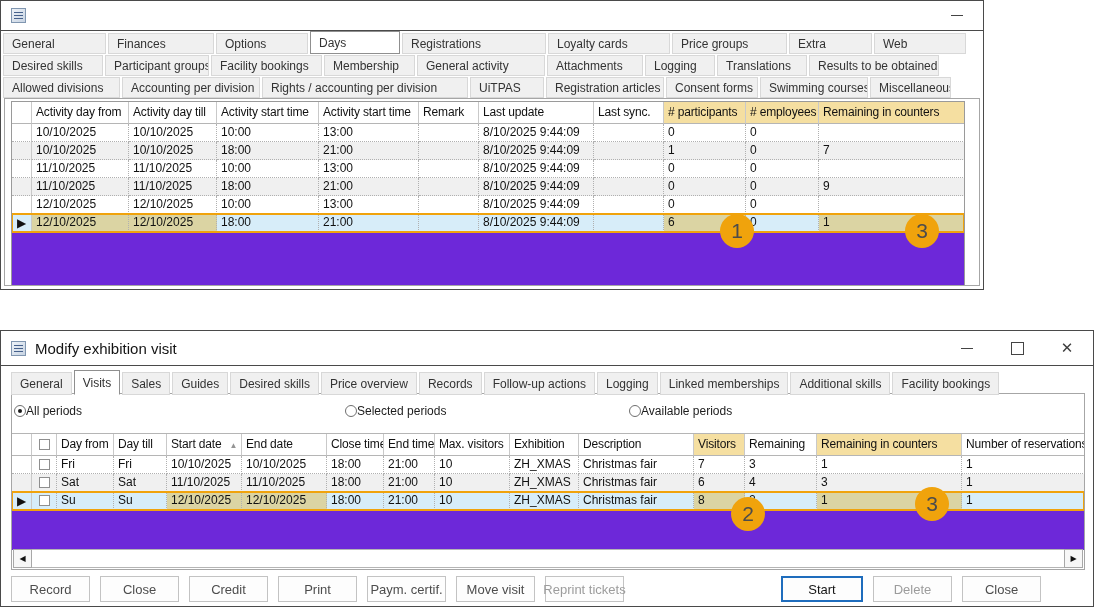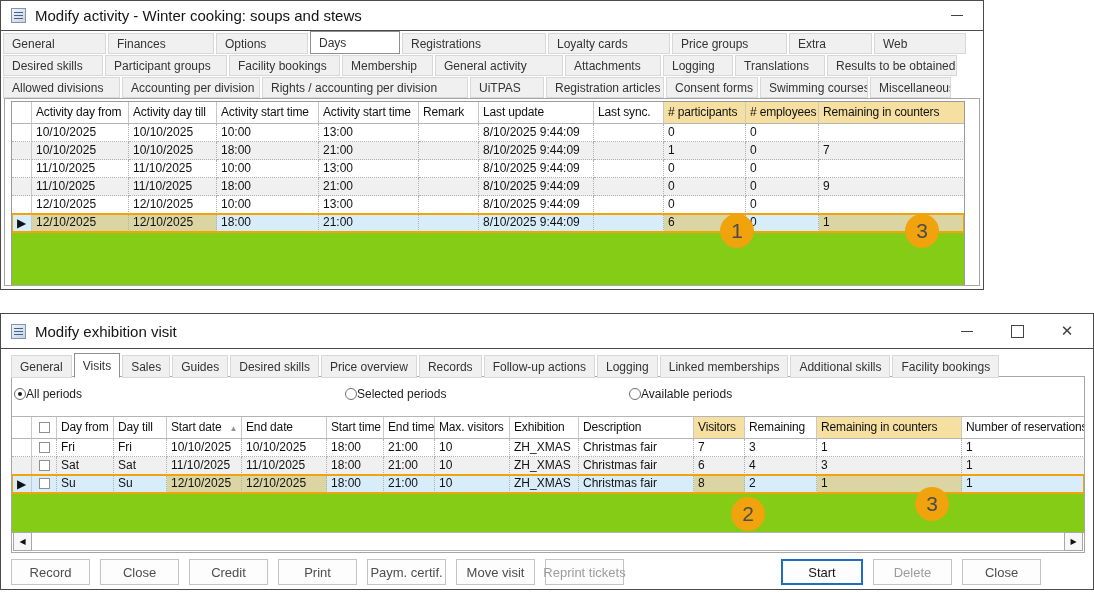--- a/index.html
+++ b/index.html
@@ -2,21 +2,21 @@
 <html style="--accent: #F0A30C; --tan: #F5DFA1; --seltan: #DBD4A3; --blue: #D7EDF9; --defaultbtn: #1F6DBD;"><head>
 <meta charset="utf-8">
 <style>
   *{box-sizing:border-box;margin:0;padding:0;}
   html,body{background:#fff;}
   body{font-family:"Liberation Sans",sans-serif;}
   .page{position:relative;width:1094px;height:608px;background:#fff;overflow:hidden;}
 
   .window{position:absolute;background:#fff;border:1px solid #4a4a4a;}
   #win-top{left:0;top:0;width:984px;height:290px;}
-  #win-bottom{left:0;top:313px;width:1094px;height:277px;}
+  #win-bottom{left:0;top:330px;width:1094px;height:277px;}
 
   .titlebar{display:flex;align-items:center;gap:9px;padding:0 10px;border-bottom:1px solid #4a4a4a;background:#fff;}
   #win-top .titlebar{height:30px;}
   #win-bottom .titlebar{height:35px;}
   .title{font-size:15px;color:#141414;white-space:nowrap;}
   .app-icon{width:15px;height:15px;border:1px solid #8096b0;background:linear-gradient(135deg,#eef3f8,#c7d3e2);position:relative;flex:none;}
   .app-icon::before{content:"";position:absolute;left:2px;right:2px;top:3px;height:9px;
     background:repeating-linear-gradient(#46618c 0 1px,transparent 1px 3px);}
   .controls{margin-left:auto;display:flex;align-items:center;gap:34px;padding-right:8px;}
   .ctl{width:16px;height:16px;display:flex;align-items:center;justify-content:center;color:#444;}
@@ -31,21 +31,21 @@
        display:flex;align-items:center;padding:0 8px;white-space:nowrap;overflow:hidden;flex:none;}
   .tab.active{background:#fff;border-color:#8f8f8f;height:23px;position:relative;z-index:2;}
   #bottom-tabs{position:absolute;left:10px;top:39px;display:flex;gap:2px;height:25px;z-index:2;align-items:flex-end;}
   #bottom-tabs .tab{height:23px;}
   #bottom-tabs .tab.active{height:25px;border-bottom:1px solid #fff;}
 
   
   .tabpage{position:absolute;left:3px;right:3px;top:97px;bottom:3px;border:1px solid #a6a6a6;background:#fff;}
 
   
-  .grid{position:absolute;background:#84cc16;overflow:hidden;}
+  .grid{position:absolute;background:#6d28d9;overflow:hidden;}
   #top-grid{left:6px;top:2px;width:954px;bottom:0;border:1px solid #9a9a9a;border-bottom:none;}
   .grid::after{content:"";position:absolute;left:20px;top:0;bottom:0;border-left:1px solid #c9c9c9;z-index:-1;}
   .g-head{display:flex;height:22px;background:#fff;}
   .g-head .g-cell{border-right:1px solid #c9c9c9;border-bottom:1px solid #b5b5b5;font-size:12px;letter-spacing:-0.15px;
       color:#111;padding:3px 4px;white-space:nowrap;overflow:hidden;flex:none;}
   .g-head .g-cell.hl{background:var(--tan);}
   .g-row{display:flex;height:18px;background:#fff;}
   .g-row.alt{background:#f0f0f0;}
   .g-row .g-cell{font-size:12px;color:#111;padding:1px 4px;border-right:1px dotted #b0b0b0;
       border-bottom:1px dotted #b0b0b0;white-space:nowrap;overflow:hidden;flex:none;}
@@ -79,40 +79,39 @@
        display:flex;align-items:center;justify-content:center;font-size:21px;z-index:10;}
 </style>
 </head>
 <body>
 
 <div class="page">
 
   <section class="window" id="win-top">
     <div class="titlebar">
       <span class="app-icon"></span>
-      <span class="title">Modify activity - Winter cooking: soups and stews</span>
       <span class="controls">
           <span class="ctl minimize"></span>
         </span>
     </div>
     <div class="tabstrip" id="top-tabs">
         <div class="tabrow">
           <div class="tab" style="width: 103px;">General</div>
           <div class="tab" style="width: 106px;">Finances</div>
           <div class="tab" style="width: 92px;">Options</div>
           <div class="tab active" style="width: 90px;">Days</div>
           <div class="tab" style="width: 144px;">Registrations</div>
           <div class="tab" style="width: 122px;">Loyalty cards</div>
           <div class="tab" style="width: 115px;">Price groups</div>
           <div class="tab" style="width: 83px;">Extra</div>
           <div class="tab" style="width: 92px;">Web</div>
         </div>
         <div class="tabrow">
           <div class="tab" style="width: 100px;">Desired skills</div>
-          <div class="tab" style="width: 122px;">Participant groups</div>
+          <div class="tab" style="width: 104px;">Participant groups</div>
           <div class="tab" style="width: 111px;">Facility bookings</div>
           <div class="tab" style="width: 91px;">Membership</div>
           <div class="tab" style="width: 128px;">General activity</div>
           <div class="tab" style="width: 96px;">Attachments</div>
           <div class="tab" style="width: 70px;">Logging</div>
           <div class="tab" style="width: 90px;">Translations</div>
           <div class="tab" style="width: 130px;">Results to be obtained</div>
         </div>
         <div class="tabrow">
           <div class="tab" style="width: 117px;">Allowed divisions</div>
@@ -264,21 +263,21 @@
       <div class="grid" id="bottom-grid">
           <div class="g-head">
             <div class="g-cell g-sel"></div>
             <div class="g-cell g-chk">
               <span class="cbx"></span>
             </div>
             <div class="g-cell" style="width: 57px;">Day from</div>
             <div class="g-cell" style="width: 53px;">Day till</div>
             <div class="g-cell" style="width: 75px;">Start date<span class="sort">▲</span></div>
             <div class="g-cell" style="width: 85px;">End date</div>
-            <div class="g-cell" style="width: 57px;">Start time</div>
+            <div class="g-cell" style="width: 57px;">Close time</div>
             <div class="g-cell" style="width: 51px;">End time</div>
             <div class="g-cell" style="width: 75px;">Max. visitors</div>
             <div class="g-cell" style="width: 69px;">Exhibition</div>
             <div class="g-cell" style="width: 115px;">Description</div>
             <div class="g-cell hl" style="width: 51px;">Visitors</div>
             <div class="g-cell" style="width: 72px;">Remaining</div>
             <div class="g-cell hl" style="width: 145px;">Remaining in counters</div>
             <div class="g-cell" style="width: 123px;">Number of reservations</div>
           </div>
           <div class="g-row">

